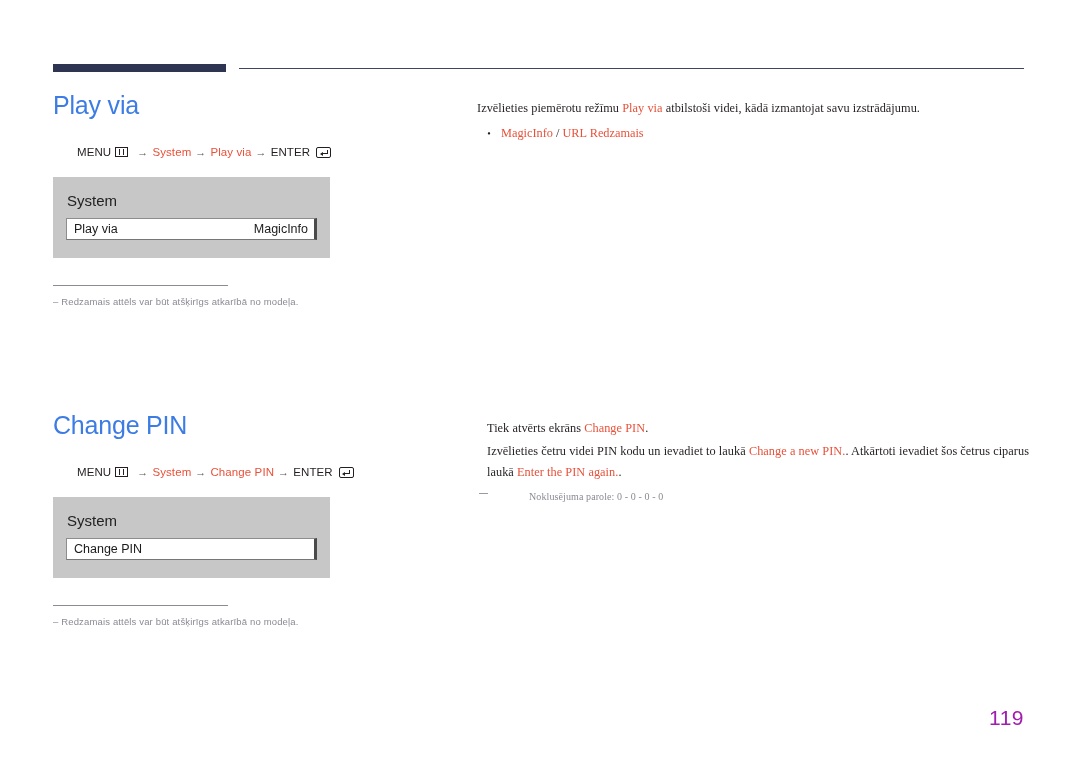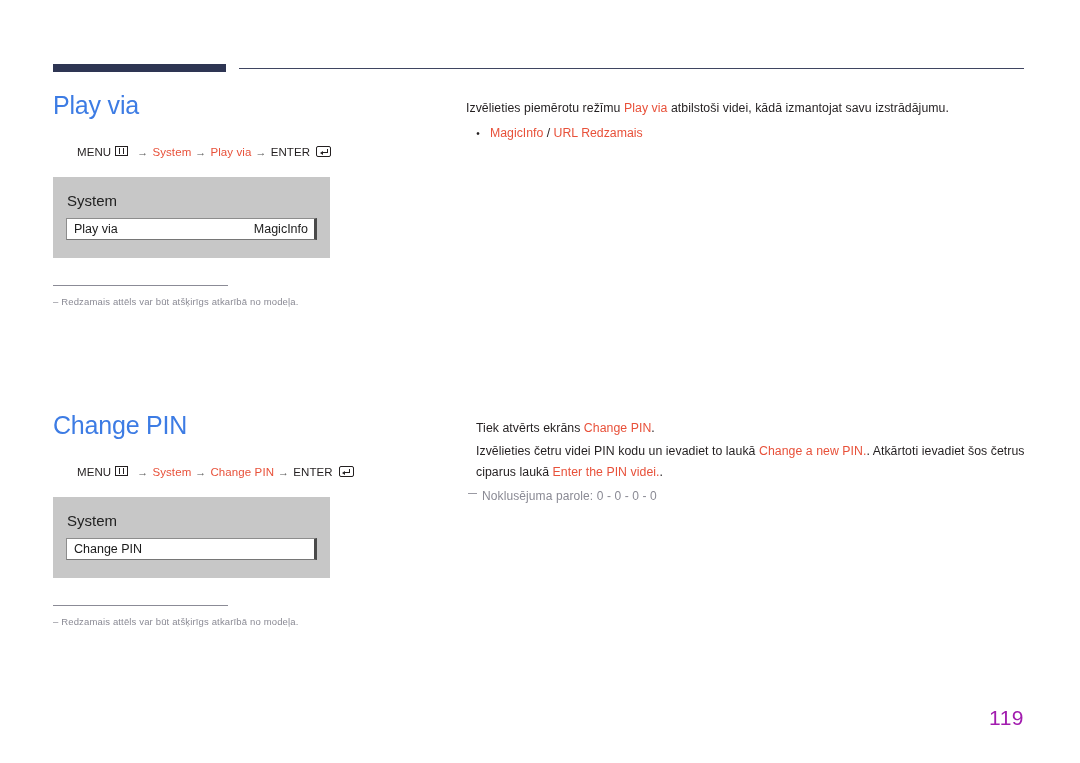--- a/index.html
+++ b/index.html
@@ -56,42 +56,44 @@
   .sec-pin  { top: 410px; }
 
   .left-col {
     position: absolute;
     left: 53px;
     top: 0;
     width: 380px;
   }
   .right-col {
     position: absolute;
-    left: 466px;
+    left: 477px;
     top: 8px;
     width: 573px;
+    font-family: Liberation Serif, serif;
   }
 
   h1.heading {
     margin: 0;
     font-size: 25px;
     font-weight: normal;
     letter-spacing: -0.2px;
     color: #3d7ce4;
     line-height: 30px;
   }
 
   
   .menu-path {
     margin-top: 26px;
     font-size: 11.5px;
     color: #231f20;
     letter-spacing: 0.1px;
     white-space: nowrap;
     display: flex;
+    align-items: center;
     padding-left: 24px;
   }
   .menu-path .mp-red { color: #e8513a; }
   .menu-path .arrow {
     color: #555;
     margin: 0 4px;
     font-size: 11px;
   }
   .icon-menu {
     display: inline-block;
@@ -216,27 +218,28 @@
   }
   .bullet-line .dot {
     width: 24px;
     flex: 0 0 24px;
     text-align: center;
     color: #231f20;
     font-size: 10px;
     line-height: 21px;
   }
   .note-line {
-    font-size: 12px;
+    font-size: 10px;
     color: #8a8a94;
     line-height: 17px;
     margin-top: 5px;
     display: flex;
     align-items: flex-start;
     letter-spacing: 0.1px;
+    gap: 36px;
   }
   .note-line .nd {
     display: inline-block;
     width: 9px;
     height: 1px;
     background: #9a9aa3;
     margin: 5px 5px 0 2px;
     flex: 0 0 9px;
   }
 
@@ -336,21 +339,21 @@
         <div class="fn-text">–  Redzamais attēls var būt atšķirīgs atkarībā no modeļa.</div>
       </div>
 
     </div>
 
     <div class="right-col">
       <p class="body-p tight">
         <span>Tiek atvērts ekrāns </span><span class="red">Change PIN</span><span>.</span>
       </p>
       <p class="body-p tight">
-        <span>Izvēlieties četru videi PIN kodu un ievadiet to laukā </span><span class="red">Change a new PIN.</span><span>. Atkārtoti ievadiet šos četrus ciparus laukā </span><span class="red">Enter the PIN videi.</span><span>.</span>
+        <span>Izvēlieties četru videi PIN kodu un ievadiet to laukā </span><span class="red">Change a new PIN.</span><span>. Atkārtoti ievadiet šos četrus ciparus laukā </span><span class="red">Enter the PIN again.</span><span>.</span>
       </p>
       <div class="note-line">
         <span class="nd"></span>
         <span>Noklusējuma parole: 0 - 0 - 0 - 0</span>
       </div>
     </div>
 
   </div>
 
   <div class="page-number">119</div>

